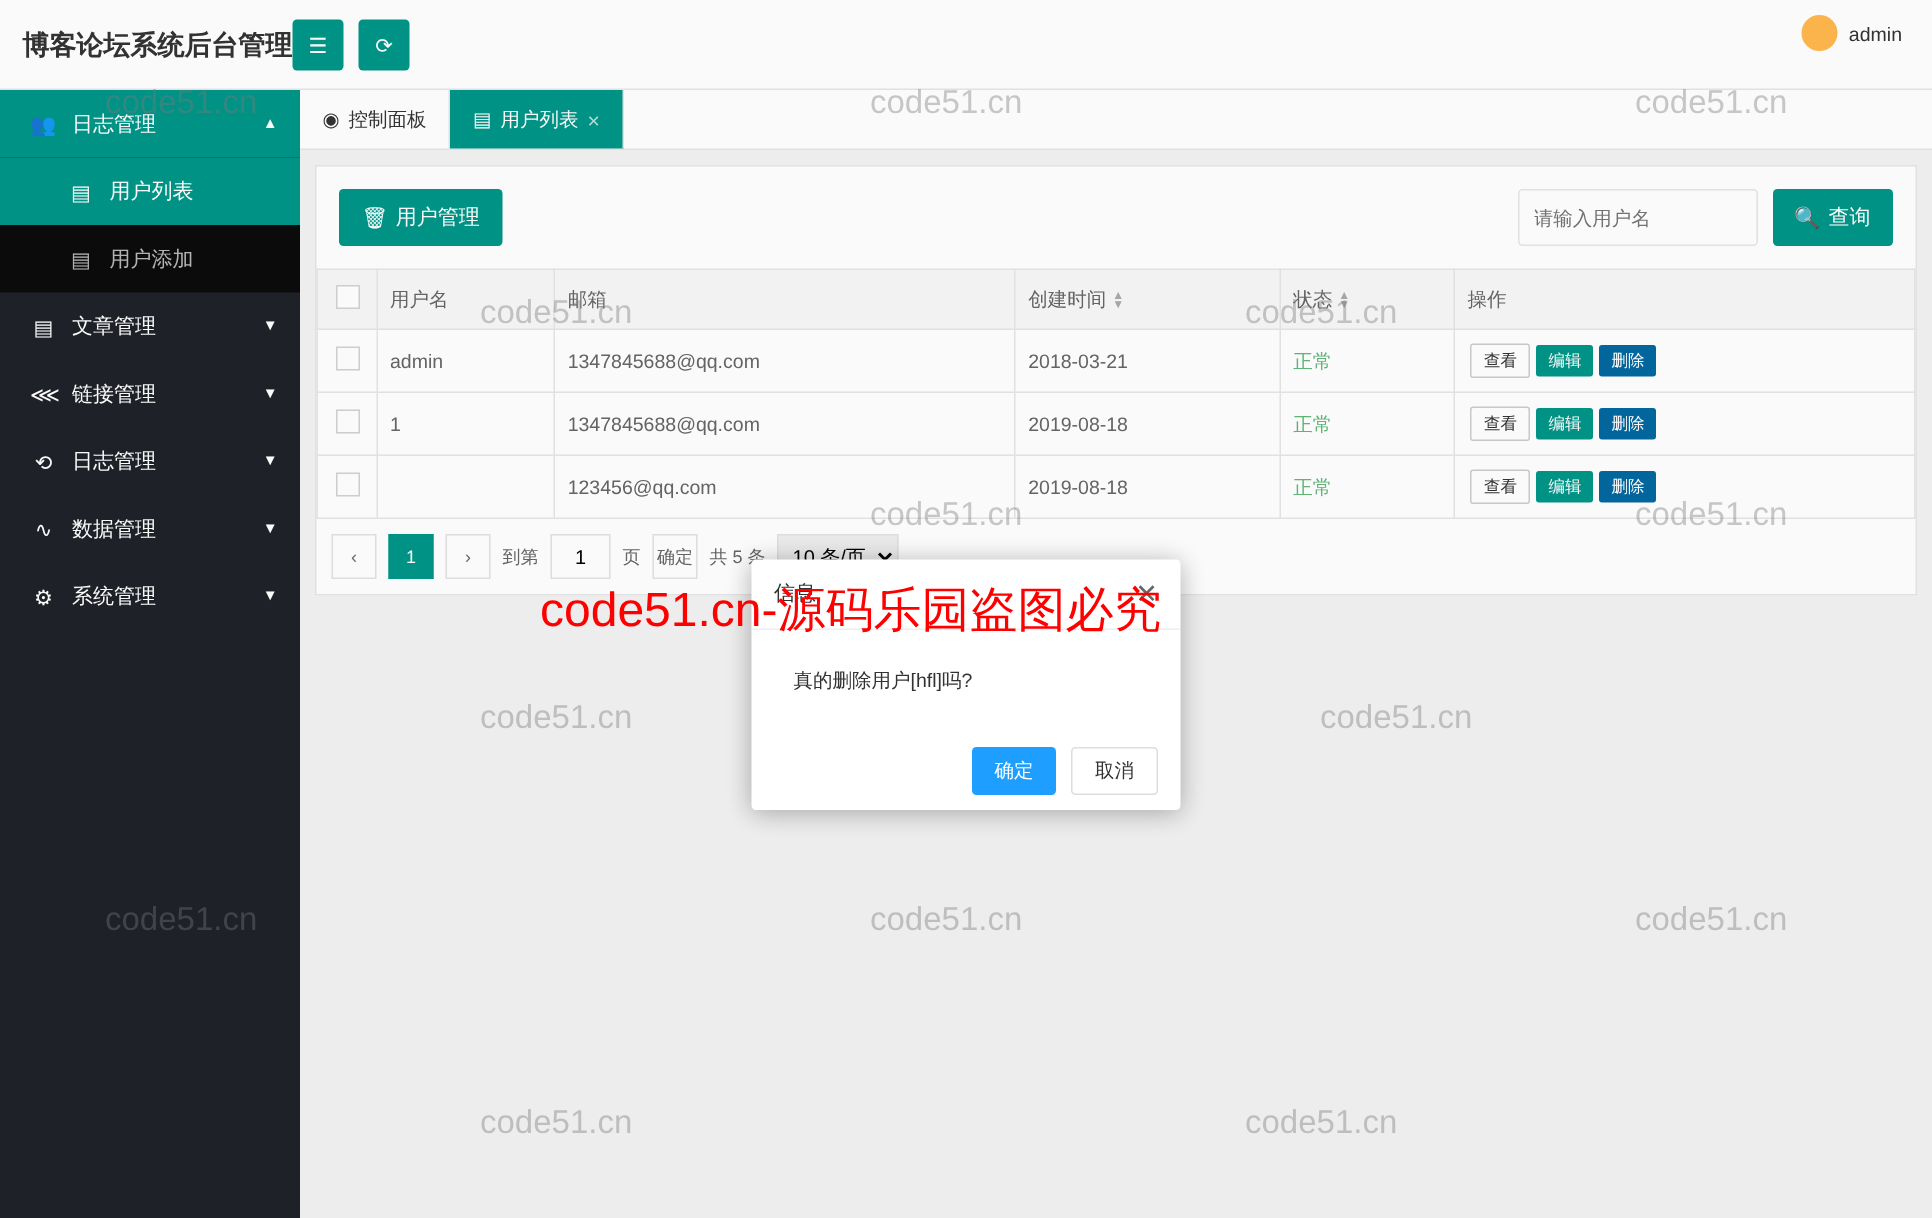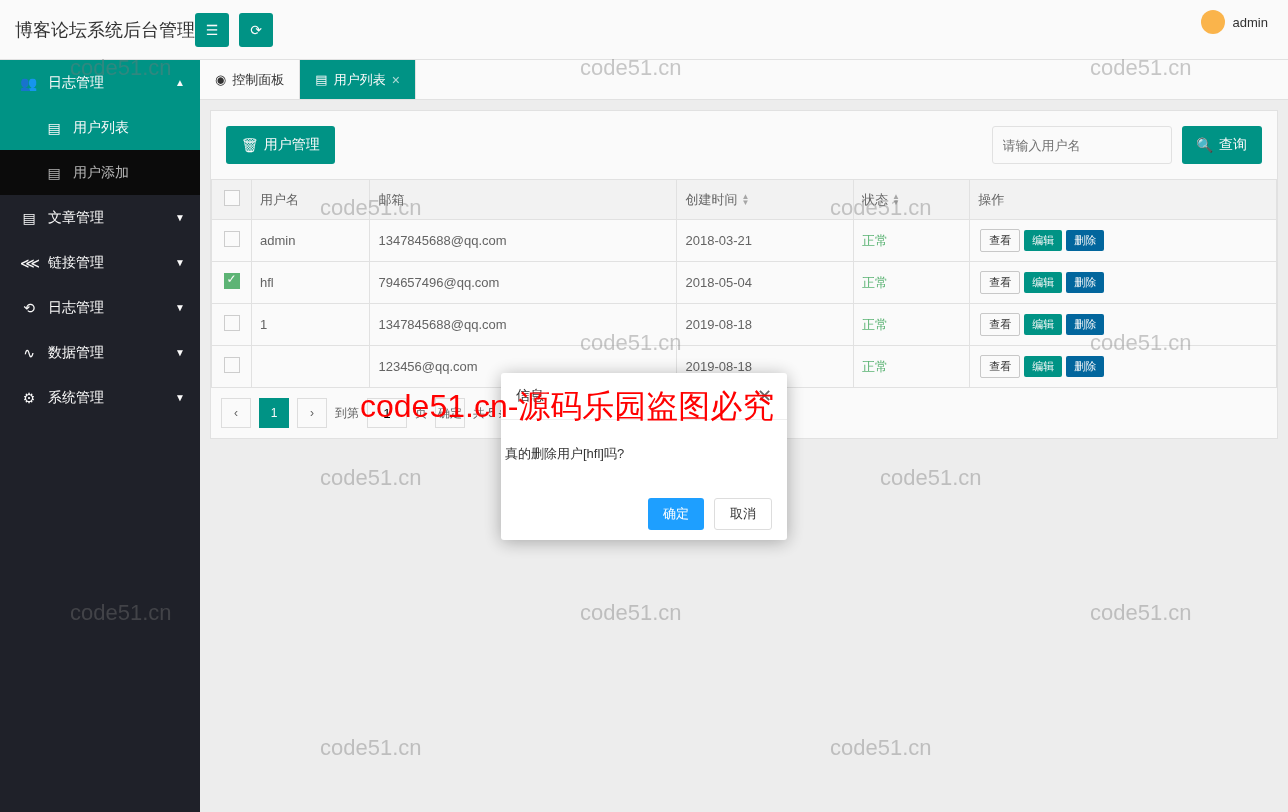--- a/index.html
+++ b/index.html
@@ -1,18 +1,18 @@
 <!DOCTYPE html>
 <html><head>
 <meta charset="utf-8">
 <style>
 *{box-sizing:border-box;margin:0;padding:0;font-family:"Microsoft YaHei",Arial,sans-serif}
 body{width:1288px;height:812px;overflow:hidden;background:#fff;font-size:14px;color:#333}
 .header{height:60px;border-bottom:1px solid #e6e6e6;display:flex;align-items:center;padding:0 15px;position:relative}
-.logo{width:180px;font-size:18px;font-weight:400;color:#333}
+.logo{width:180px;font-size:18px;font-weight:700;color:#333}
 .header-btns{display:flex;gap:10px}
 .hbtn{width:34px;height:34px;background:#009688;color:#fff;border-radius:3px;display:flex;align-items:center;justify-content:center;cursor:pointer}
 .user-area{position:absolute;right:20px;top:10px;display:flex;align-items:center;gap:8px;font-size:13px;color:#333}
 .user-icon{width:24px;height:24px;background:#ffb84d;border-radius:50%}
 .main{display:flex;height:752px}
 .sidebar{width:200px;background:#20222a;color:#fff;flex-shrink:0}
 .side-item{height:45px;display:flex;align-items:center;padding:0 20px;cursor:pointer;font-size:14px;color:rgba(255,255,255,.7);position:relative}
 .side-item.group{color:#fff}
 .side-item.expanded{background:#009688;color:#fff}
 .side-item.sub{padding-left:45px;background:#0c0c0c}
@@ -23,21 +23,21 @@
 .tabs{height:40px;background:#fff;display:flex;border-bottom:1px solid #e6e6e6}
 .tab{padding:0 15px;display:flex;align-items:center;gap:6px;font-size:13px;cursor:pointer;border-right:1px solid #e6e6e6;color:#333;position:relative}
 .tab.active{background:#009688;color:#fff}
 .tab .closex{font-size:14px;opacity:.7}
 .page{margin:10px;background:#fff;border:1px solid #e6e6e6}
 .toolbar{padding:15px;display:flex;align-items:center}
 .btn{padding:0 15px;height:38px;border-radius:3px;display:inline-flex;align-items:center;gap:5px;cursor:pointer;font-size:14px;border:none}
 .btn-green{background:#009688;color:#fff}
 .btn-lg{height:38px}
 .spacer{flex:1}
-.search-input{width:180px;height:38px;border:1px solid #e6e6e6;padding:0 10px;font-size:13px;border-radius:3px}
+.search-input{width:160px;height:38px;border:1px solid #e6e6e6;padding:0 10px;font-size:13px;border-radius:3px}
 .btn-query{margin-left:10px}
 table{width:100%;border-collapse:collapse;font-size:13px}
 th{background:#f7f7f7;border:1px solid #e6e6e6;padding:10px 8px;text-align:left;font-weight:400;color:#666}
 td{border:1px solid #e6e6e6;padding:9px 8px;color:#666}
 .chk{width:40px;text-align:center}
 .chkbox{width:16px;height:16px;border:1px solid #d2d2d2;display:inline-block;background:#fff;cursor:pointer;position:relative}
 .chkbox.on{background:#5fb878;border-color:#5fb878}
 .chkbox.on::after{content:"✓";color:#fff;position:absolute;left:2px;top:-2px;font-size:12px}
 .status-ok{color:#5fb878}
 .ops{}
@@ -49,21 +49,21 @@
 .paging{padding:10px;display:flex;align-items:center;gap:8px;font-size:12px;color:#666;flex-wrap:wrap}
 .pbtn{min-width:30px;height:30px;border:1px solid #e2e2e2;display:inline-flex;align-items:center;justify-content:center;cursor:pointer;background:#fff;font-size:12px}
 .pbtn.active{background:#009688;color:#fff;border-color:#009688}
 .pinput{width:40px;height:30px;border:1px solid #e2e2e2;text-align:center}
 .pselect{height:30px;border:1px solid #e2e2e2;padding:0 5px}
 .modal-wrap{position:fixed;inset:0;display:flex;align-items:center;justify-content:center}
 .modal-mask{position:absolute;inset:0;background:rgba(0,0,0,.02)}
 .modal{background:#fff;width:286px;border-radius:3px;box-shadow:0 2px 18px rgba(0,0,0,.3);z-index:10;position:relative;top:50px}
 .modal-hd{padding:12px 15px;border-bottom:1px solid #eee;display:flex;justify-content:space-between;align-items:center;font-size:14px}
 .modal-close{cursor:pointer;font-size:18px;color:#666}
-.modal-bd{padding:25px 4px;font-size:13px}
+.modal-bd{padding:25px 28px;font-size:13px}
 .modal-ft{padding:10px 15px;display:flex;justify-content:flex-end;gap:10px}
 .mbtn{padding:6px 15px;border-radius:3px;cursor:pointer;border:none;font-size:13px}
 .mbtn.ok{background:#1e9fff;color:#fff}
 .mbtn.cancel{background:#fff;border:1px solid #ddd;color:#333}
 .watermark{position:absolute;color:rgba(120,120,120,.4);font-size:22px;pointer-events:none;z-index:5}
 .redmark{position:absolute;color:#f00;font-size:32px;font-weight:400;z-index:6;pointer-events:none}
 .blur{filter:blur(3px)}
 </style>
 </head>
 <body>
@@ -173,28 +173,20 @@
         <tbody id="tbody">
             <tr>
               <td class="chk"><span class="chkbox"></span></td>
               <td>admin</td>
               <td>1347845688@qq.com</td>
               <td>2018-03-21</td>
               <td><span class="status-ok">正常</span></td>
               <td class="ops"><span class="sbtn view">查看</span><span class="sbtn edit">编辑</span><span class="sbtn del">删除</span></td>
             </tr>
             <tr>
-              <td class="chk"><span class="chkbox on"></span></td>
-              <td>hfl</td>
-              <td>794657496@qq.com</td>
-              <td>2018-05-04</td>
-              <td><span class="status-ok">正常</span></td>
-              <td class="ops"><span class="sbtn view">查看</span><span class="sbtn edit">编辑</span><span class="sbtn del">删除</span></td>
-            </tr>
-            <tr>
               <td class="chk"><span class="chkbox"></span></td>
               <td>1</td>
               <td>1347845688@qq.com</td>
               <td>2019-08-18</td>
               <td><span class="status-ok">正常</span></td>
               <td class="ops"><span class="sbtn view">查看</span><span class="sbtn edit">编辑</span><span class="sbtn del">删除</span></td>
             </tr>
             <tr>
               <td class="chk"><span class="chkbox"></span></td>
               <td class="blur"></td>

